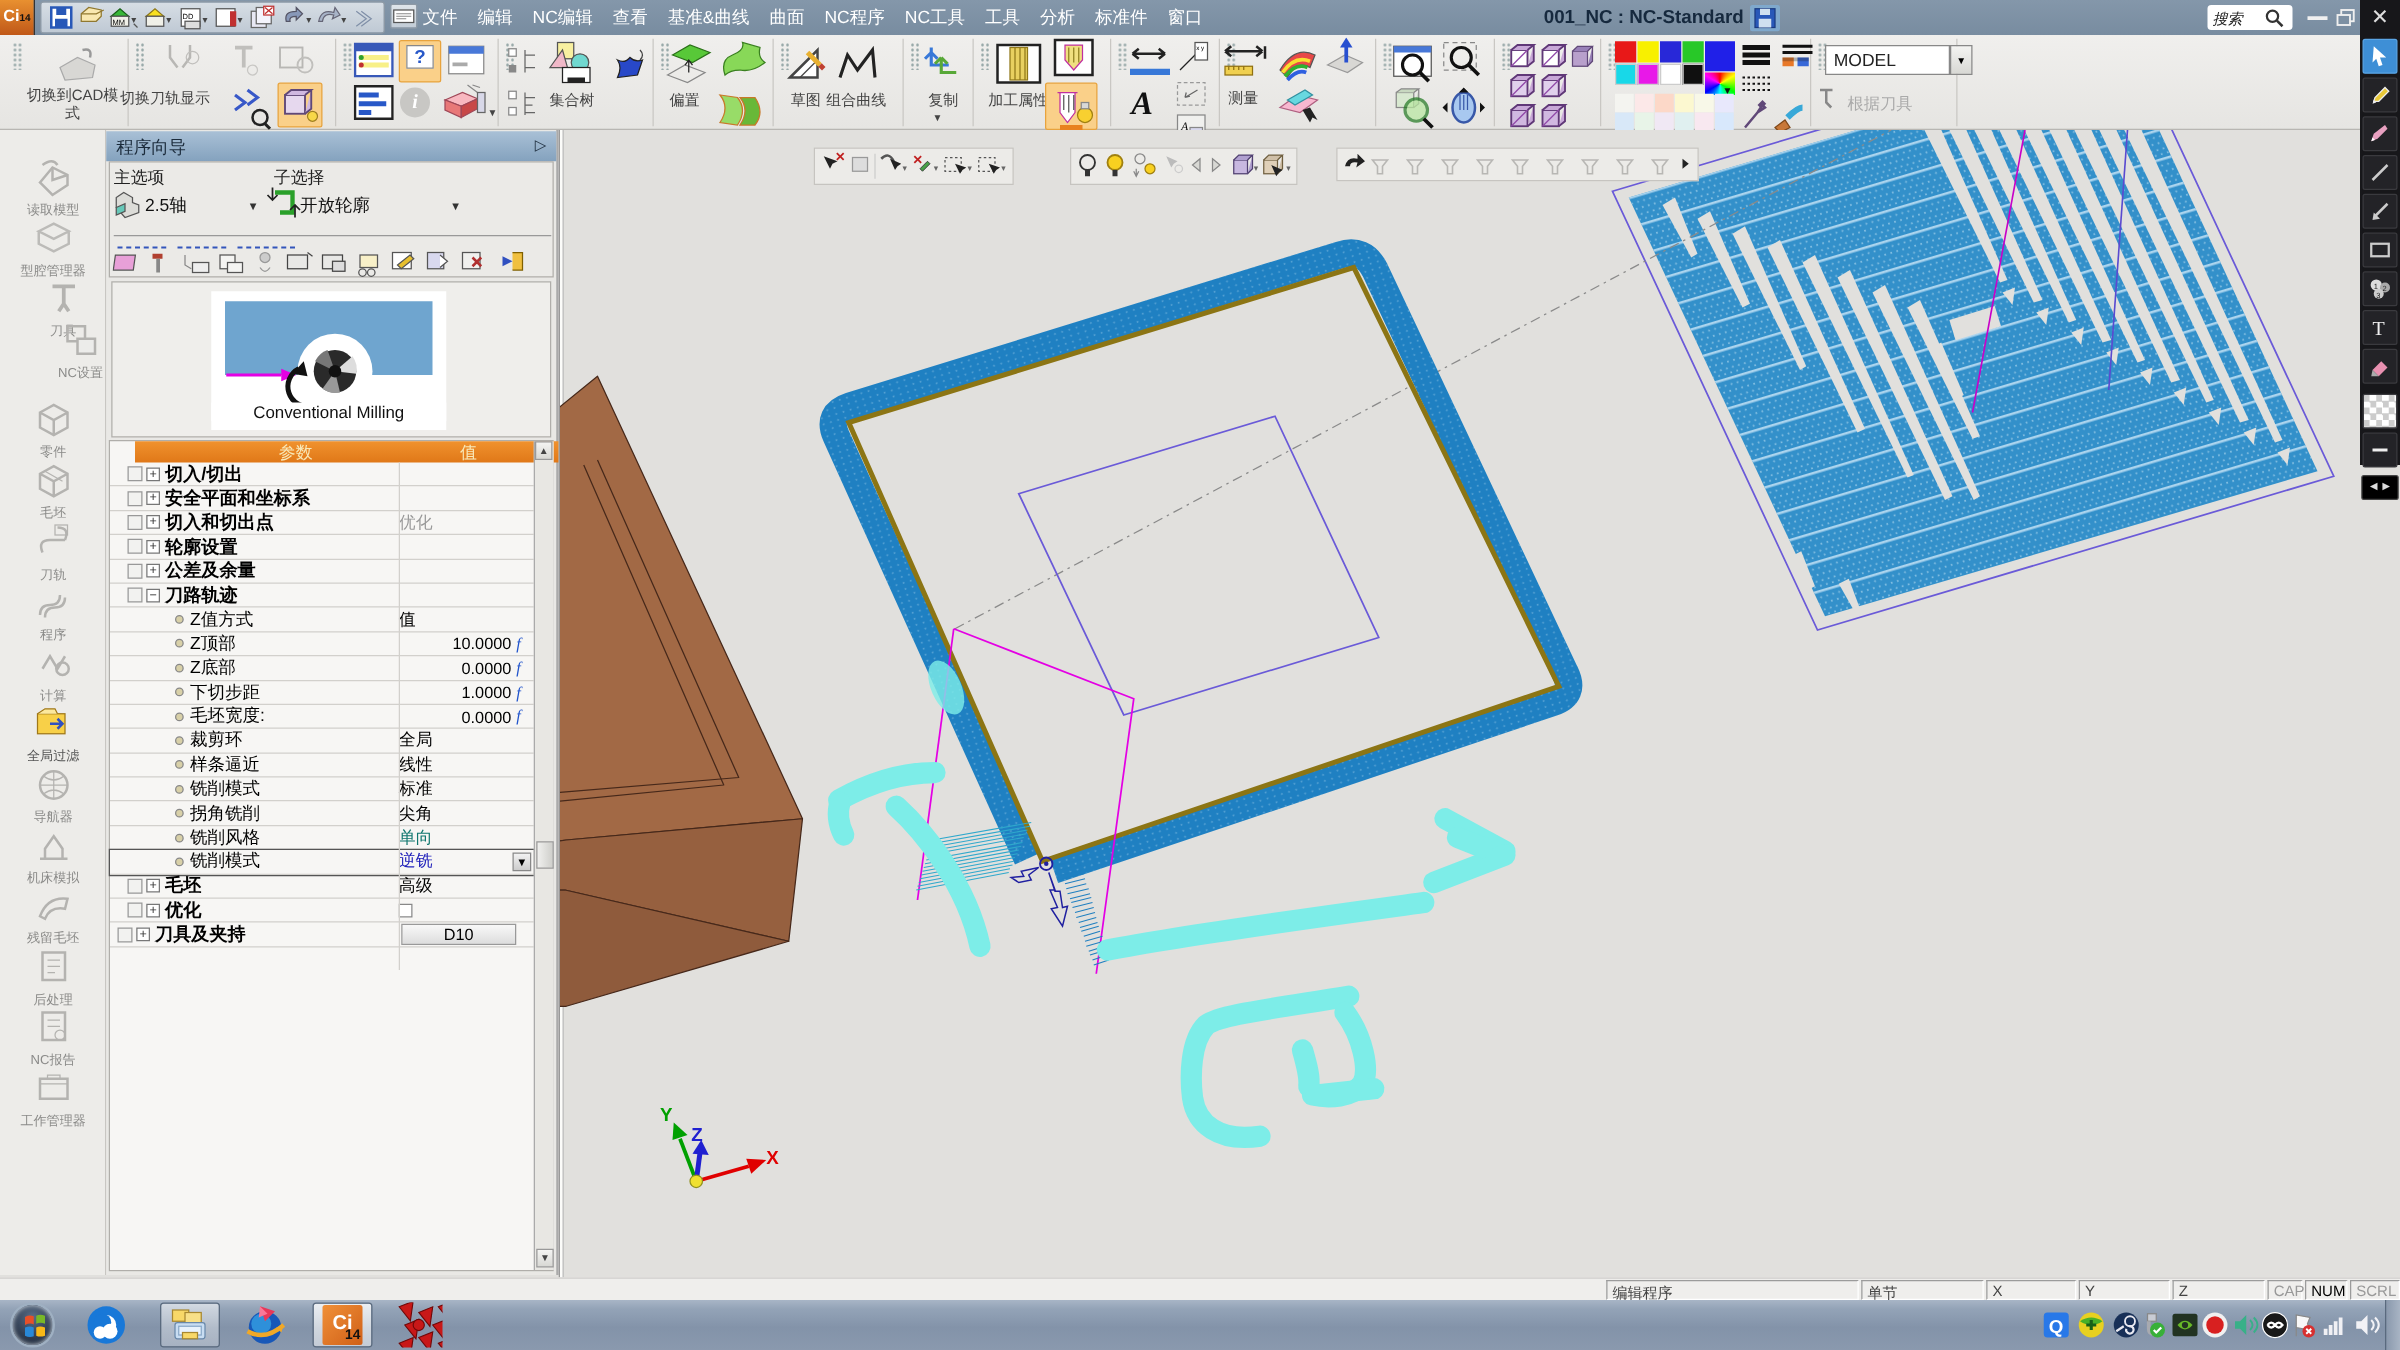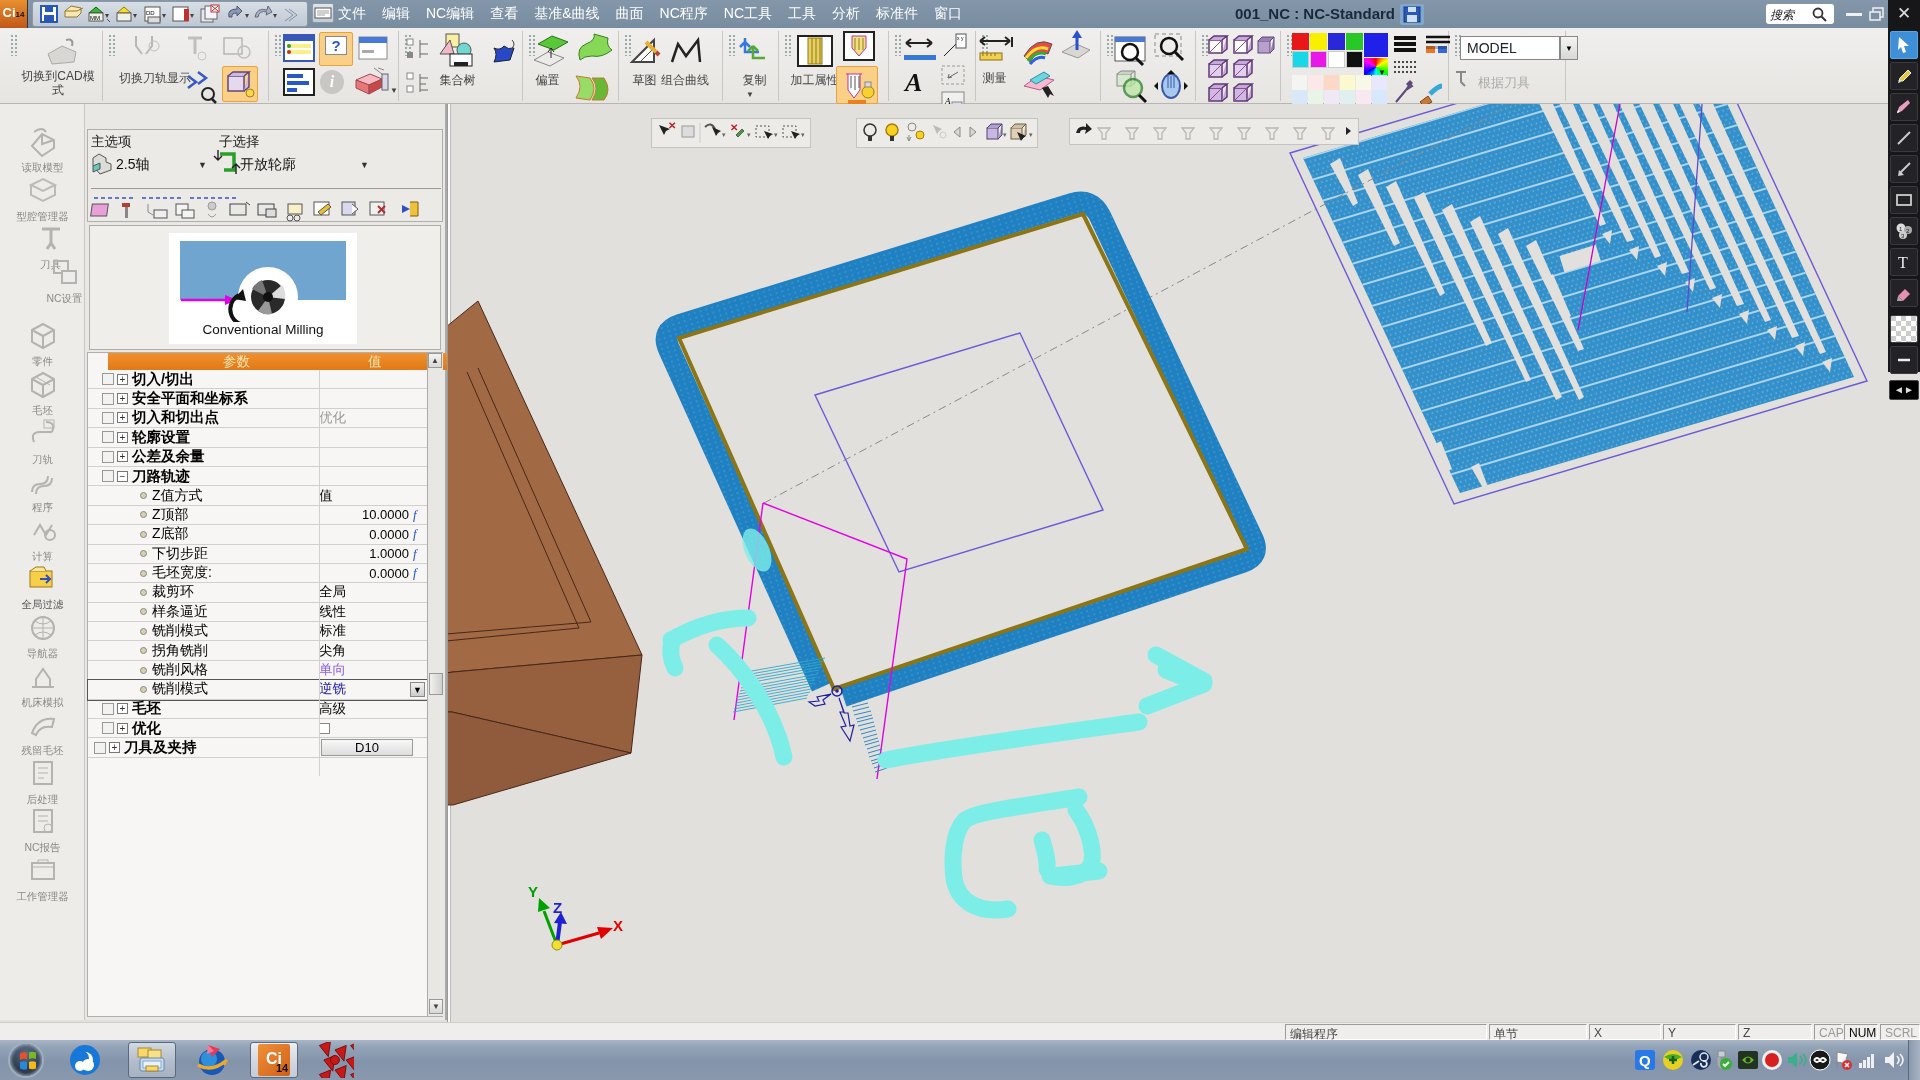--- a/index.html
+++ b/index.html
@@ -178,21 +178,21 @@
 <svg class="abs" style="left:42px;top:8px" width="40" height="32">
       <polygon points="6,18 20,10 34,16 32,26 10,28" fill="#d8d7d4" stroke="#aaa"></polygon>
       <path d="M 24,4 q 8,-2 6,6" fill="none" stroke="#999" stroke-width="2"></path>
     </svg>
 <div class="rlabel" style="left:8px;top:40px;width:100px;text-align:center;font-size:12px;">切换到CAD模</div>
 <div class="rlabel" style="left:8px;top:54px;width:100px;text-align:center;font-size:12px;">式</div>
 <svg class="abs" style="left:124px;top:4px" width="44" height="36">
       <path d="M 12,4 l 0,10 6,8 m 10,-18 0,10 -6,8" stroke="#b8b7b4" fill="none" stroke-width="2"></path>
       <circle cx="30" cy="14" r="5" fill="none" stroke="#c0bfbc"></circle>
     </svg>
-<div class="rlabel" style="left:96px;top:42px;width:95px;text-align:right;font-size:12px;">切换刀轨显示</div>
+<div class="rlabel" style="left:96px;top:42px;width:95px;text-align:left;font-size:12px;">切换刀轨显示</div>
 <svg class="abs" style="left:180px;top:4px" width="30" height="34">
       <path d="M 8,6 h 14 M 15,6 v 16" stroke="#c0bfbc" stroke-width="3" fill="none"></path>
       <circle cx="22" cy="24" r="4" fill="none" stroke="#c8c7c4"></circle>
     </svg>
 <svg class="abs" style="left:184px;top:40px" width="34" height="36">
       <path d="M 4,8 l 8,6 -8,6 M 14,4 l 8,6 -8,6" stroke="#3858c8" fill="none" stroke-width="2.5"></path>
       <circle cx="24" cy="26" r="6" fill="none" stroke="#222" stroke-width="2"></circle>
       <line x1="28" y1="31" x2="32" y2="35" stroke="#222" stroke-width="2.5"></line>
     </svg>
 <svg class="abs" style="left:220px;top:4px" width="34" height="32">
@@ -563,20 +563,21 @@
 <div class="sbitem" style="top:751px;color:#8a8a88;font-family:Liberation Serif, serif;">
       <div class="ic"><svg width="34" height="32">
           <rect x="6" y="8" width="22" height="16" fill="none" stroke="#b4b3b0" stroke-width="2"></rect>
           <path d="M 6,12 h 22 M 12,8 v -3 h 10 v 3" stroke="#b4b3b0" fill="none"></path>
         </svg></div>
       <div style="font-size:11px;transform:scale(0.95);white-space:nowrap;">工作管理器</div>
     </div>
 </div>
 
 <div id="wizard">
+  <div id="wizhead">程序向导 <span style="float:right;font-size:12px;">▷</span></div>
   <div id="wiztop">
     <div class="abs" style="left:3px;top:3px;font-size:13.5px;color:#222;">主选项</div>
     <div class="abs" style="left:131px;top:3px;font-size:13.5px;color:#222;">子选择</div>
     <svg class="abs" style="left:2px;top:20px;" width="24" height="26">
         <polygon points="3,16 3,8 9,4 16,8 16,12 21,14 21,20 10,24" fill="#dcdcd8" stroke="#555"></polygon>
         <polygon points="3,16 10,13 10,19 3,22" fill="#66c8b8" stroke="#555"></polygon>
       </svg>
     <div class="abs" style="left:28px;top:26px;font-size:14px;color:#111;">2.5轴</div>
     <div class="abs" style="left:110px;top:30px;font-size:9px;color:#333;">▼</div>
     <svg class="abs" style="left:124px;top:16px;" width="30" height="34">
@@ -725,21 +726,21 @@
         <span class="val" style="font-size:13.5px;">标准</span>
       </div>
     <div class="trow" style="height:19.4px;">
         <span style="margin-left:52px" class="bulb"></span>
         <span class="lbl" style="font-size:14px">拐角铣削</span>
         <span class="val" style="font-size:13.5px;">尖角</span>
       </div>
     <div class="trow" style="height:19.4px;">
         <span style="margin-left:52px" class="bulb"></span>
         <span class="lbl" style="font-size:14px">铣削风格</span>
-        <span class="val" style="font-size:13.5px;color:#8b5cf6;">单向</span>
+        <span class="val" style="font-size:13.5px;color:#0f766e;">单向</span>
       </div>
     <div class="trow" style="height:19.4px;outline:1px solid #555;">
         <span style="margin-left:52px" class="bulb"></span>
         <span class="lbl" style="font-size:14px">铣削模式</span>
         <span class="val" style="font-size:13.5px;color:#2222BB;">逆铣</span>
         <span class="val" style="left:322px;width:15px;height:15px;background:linear-gradient(#f2f2f2,#ccc);border:1px solid #888;text-align:center;font-size:9px;line-height:14px;">▼</span>
       </div>
     <div class="trow" style="height:19.4px;">
         <span style="margin-left:14px" class="pgic"></span>
         <span class="plus">+</span>

